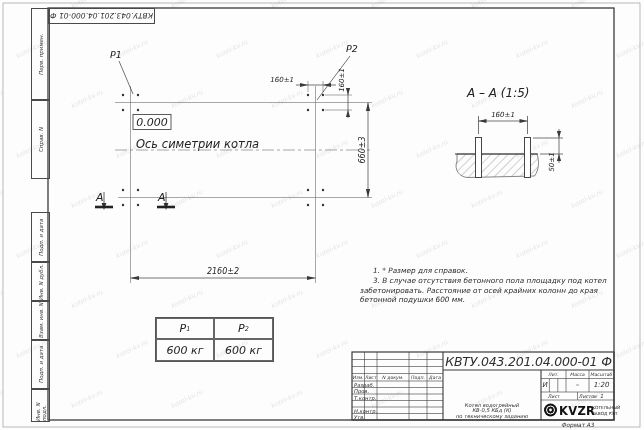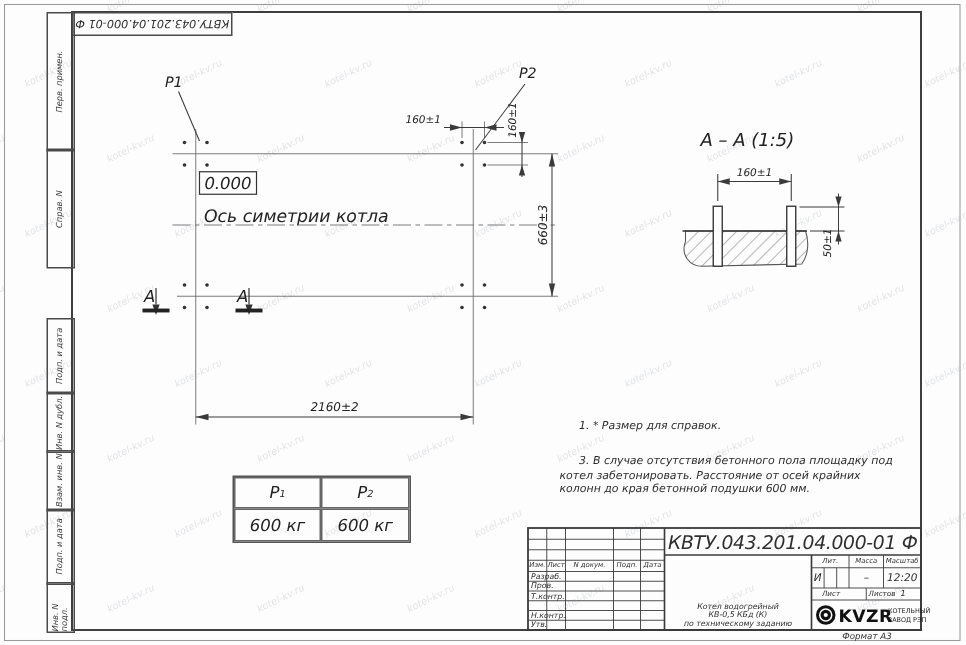--- a/index.html
+++ b/index.html
@@ -15,21 +15,21 @@
         writing-mode:vertical-rl;transform:rotate(180deg);font-size:5.5px;font-style:italic;
         color:#3a3a3a;}
   .tb-label{font-size:5.2px;font-style:italic;}
   .cell-center{display:flex;align-items:center;justify-content:center;}
   #ptable{display:grid;grid-template-columns:58px 59px;grid-template-rows:21px 22px;
           border:1px solid #555;z-index:3;position:absolute;}
   #ptable>div{border:0.5px solid #666;display:flex;align-items:center;justify-content:center;
           font-style:italic;font-size:11px;color:#222;}
   #notes{position:absolute;z-index:3;font-size:7.3px;font-style:italic;color:#2c2c2c;
          line-height:9.8px;}
-  #notes p{margin:13px;text-indent:13px;}
+  #notes p{margin:0;text-indent:13px;}
 </style>
 </head>
 <body>
 
 <div id="sheet">
 
   <div id="wm">
       <span class="wm-item" style="left: -30px; top: -5px;">kotel-kv.ru</span>
       <span class="wm-item" style="left: 70px; top: -5px;">kotel-kv.ru</span>
       <span class="wm-item" style="left: 170px; top: -5px;">kotel-kv.ru</span>
@@ -296,21 +296,21 @@
     <div>Котел водогрейный</div>
     <div>КВ-0,5 КБд (К)</div>
     <div>по техническому заданию</div>
   </div>
 
   <div class="txt cell-center" style="left:541px;top:370px;width:25px;height:8.5px;font-size:4.6px;font-style:italic;">Лит.</div>
   <div class="txt cell-center" style="left:566px;top:370px;width:23px;height:8.5px;font-size:4.6px;font-style:italic;">Масса</div>
   <div class="txt cell-center" style="left:589px;top:370px;width:25px;height:8.5px;font-size:4.6px;font-style:italic;">Масштаб</div>
   <div class="txt cell-center it" style="left:541px;top:378.5px;width:8.4px;height:13.5px;font-size:7px;">И</div>
   <div class="txt cell-center it" style="left:566px;top:378.5px;width:23px;height:13.5px;font-size:7px;">–</div>
-  <div class="txt cell-center it" style="left:589px;top:378.5px;width:25px;height:13.5px;font-size:7px;">12:20</div>
+  <div class="txt cell-center it" style="left:589px;top:378.5px;width:25px;height:13.5px;font-size:7px;">1:20</div>
 
   <div class="txt cell-center it" style="left:544px;top:392px;width:20px;height:8px;font-size:4.8px;">Лист</div>
   <div class="txt cell-center it" style="left:578px;top:392px;width:20px;height:8px;font-size:4.8px;">Листов</div>
   <div class="txt cell-center it" style="left:596px;top:392px;width:12px;height:8px;font-size:5.5px;">1</div>
 
   <div class="txt cell-center it" style="left:553px;top:420.5px;width:50px;height:8px;font-size:5.8px;">Формат А3</div>
 
 </div>
 
 </body></html>

